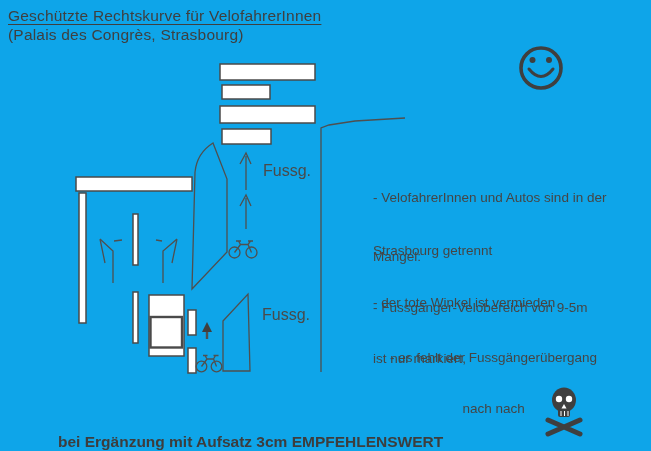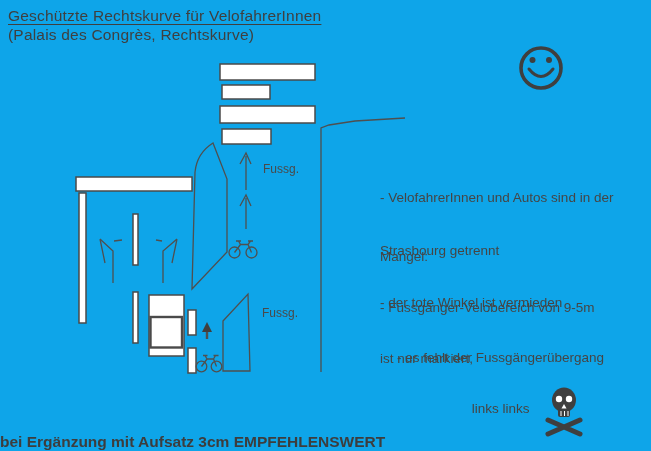--- a/index.html
+++ b/index.html
@@ -4,27 +4,27 @@
 <style>
   html,body{margin:0;padding:0;background:#ffffff;}
   .canvas{
     position:relative;width:651px;height:451px;background:#0ea5e9;
     overflow:hidden;font-family:"Liberation Sans","DejaVu Sans",sans-serif;
     color:#3f3f3f;
   }
   .abs{position:absolute;}
   .title-block{left:8px;top:6px;font-size:15.5px;line-height:19px;letter-spacing:.2px;}
   .title-line1{text-decoration:underline;text-underline-offset:3px;}
-  .fussg{font-size:12px;color:#4a4a4a;}
-  .notes{font-size:13.5px;line-height:17.5px;color:#454545;white-space:pre;margin-left:7px;}
+  .fussg{font-size:16px;color:#4a4a4a;}
+  .notes{font-size:13.5px;line-height:17.5px;color:#454545;white-space:pre;}
   .mangel{line-height:17px;}
   .mangel-heading{text-underline-offset:2px;}
   .missing{line-height:17px;}
   .verdict{left:0;top:392px;font-size:15.5px;font-weight:bold;line-height:20px;color:#3d3d3d;white-space:pre;}
-  .verdict .v1{}
+  .verdict .v1{padding-left:58px;}
   svg.diagram{position:absolute;left:0;top:0;}
   .ln{fill:none;stroke:#4f4f4f;stroke-width:1.3;}
   .box{fill:#ffffff;stroke:#4a4a4a;stroke-width:1.5;}
   .thick{stroke-width:2.4;}
   .inkfill{fill:#3f3f3f;stroke:none;}
   .whitefill{fill:#ffffff;stroke:none;}
 </style>
 </head>
 <body>
 
@@ -90,42 +90,42 @@
       <rect class="inkfill" x="558" y="409" width="12" height="8" rx="2"></rect>
       <circle class="whitefill" cx="559" cy="399" r="3.2"></circle>
       <circle class="whitefill" cx="569" cy="399" r="3.2"></circle>
       <path class="whitefill" d="M564,404 L561.5,408.5 L566.5,408.5 Z"></path>
       <path d="M561,411 L561,416 M564.5,411 L564.5,416 M568,411 L568,416" stroke="#ffffff" stroke-width="1" fill="none"></path>
     </g>
   </svg>
 
   <div class="abs title-block">
     <div class="title-line1">Geschützte Rechtskurve für VelofahrerInnen</div>
-    <div>(Palais des Congrès, Rechtskurve)</div>
+    <div>(Palais des Congrès, Strasbourg)</div>
   </div>
 
   <div class="abs fussg" style="left:263px;top:162px;">Fussg.</div>
   <div class="abs fussg" style="left:262px;top:306px;">Fussg.</div>
 
   <div class="abs notes" style="left:373px;top:154px;">
     <div>- VelofahrerInnen und Autos sind in der</div>
     <div>Strasbourg getrennt</div>
     <div>- der tote Winkel ist vermieden</div>
   </div>
 
   <div class="abs notes mangel" style="left:373px;top:214px;">
     <div class="mangel-heading">Mangel:</div>
     <div>- Fussgänger-Velobereich von 9-5m</div>
     <div>ist nur markiert,</div>
     
   </div>
 
   <div class="abs notes missing" style="left:390px;top:315px;text-align:center;">
     <div>- es fehlt der Fussgängerübergang</div>
-    <div>links links</div>
+    <div>nach nach</div>
   </div>
 
   <div class="abs verdict">
     <div class="v1">bei Ergänzung mit Aufsatz 3cm EMPFEHLENSWERT</div>
     
   </div>
 
 </div>
 
 </body></html>

